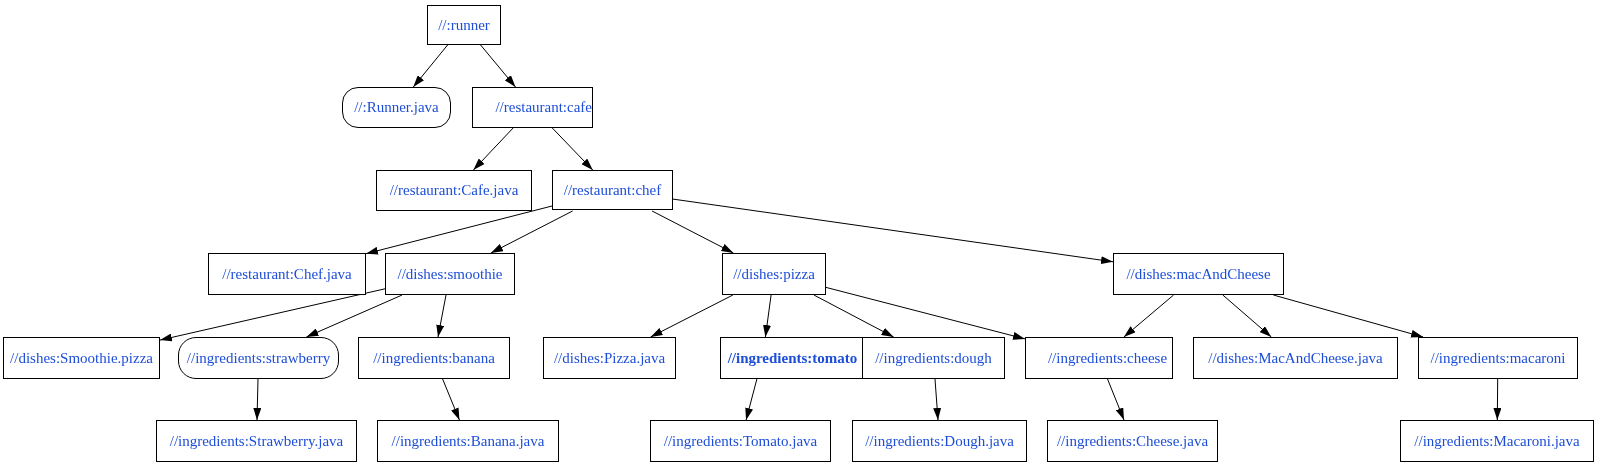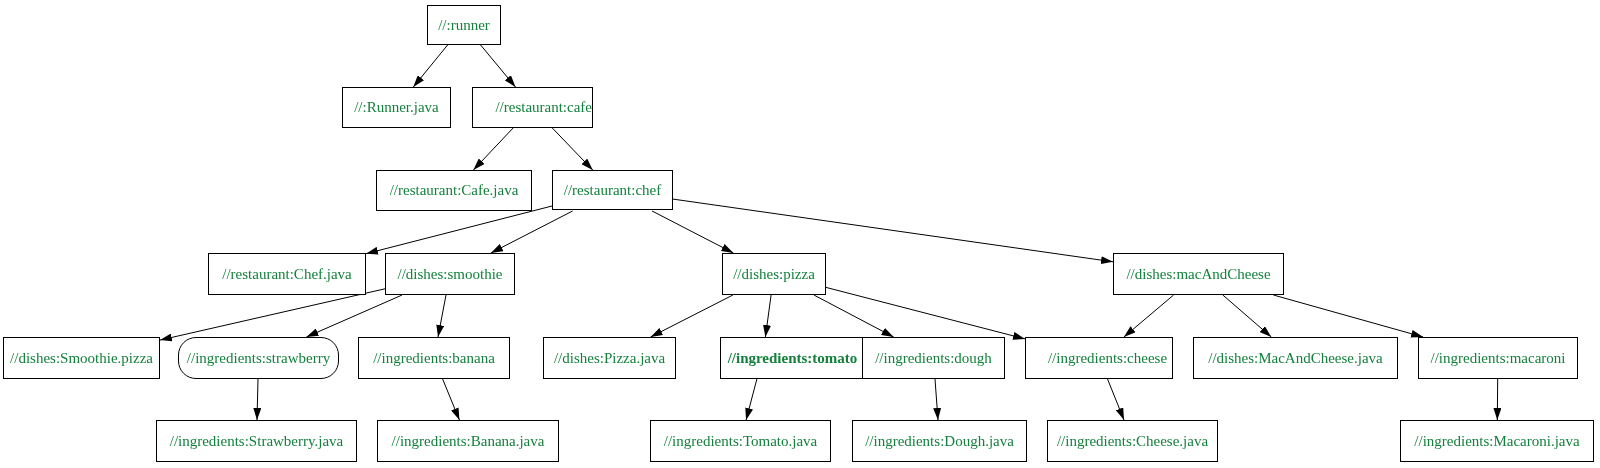--- a/index.html
+++ b/index.html
@@ -28,21 +28,21 @@
   }
   .node {
     position: absolute;
     box-sizing: border-box;
     border: 1px solid #000000;
     background: #ffffff;
     display: flex;
     align-items: center;
     justify-content: center;
     font-size: 15px;
-    color: #15803d;
+    color: #1d4ed8;
     white-space: nowrap;
     line-height: 1;
   }
 </style>
 </head>
 <body>
 
 <div id="canvas">
   <svg id="edge-layer" xmlns="http://www.w3.org/2000/svg" width="1600" height="468" viewBox="0 0 1600 468">
     <defs>
@@ -71,21 +71,21 @@
       <line x1="1222.8" y1="295.0" x2="1271.3" y2="337.0" stroke="#000000" marker-end="url(#arrowhead)"></line>
       <line x1="1273.4" y1="295.0" x2="1423.1" y2="337.0" stroke="#000000" marker-end="url(#arrowhead)"></line>
       <line x1="756.9" y1="379.0" x2="746.1" y2="420.0" stroke="#000000" marker-end="url(#arrowhead)"></line>
       <line x1="935.0" y1="379.0" x2="938.0" y2="420.0" stroke="#000000" marker-end="url(#arrowhead)"></line>
       <line x1="1107.5" y1="379.0" x2="1124.0" y2="420.0" stroke="#000000" marker-end="url(#arrowhead)"></line>
       <line x1="1497.7" y1="379.0" x2="1497.3" y2="420.0" stroke="#000000" marker-end="url(#arrowhead)"></line>
     </svg>
 <div class="node" style="left: 427px; top: 5px; width: 74px; height: 40px;">
       <span>//:runner</span>
     </div>
-    <div class="node" style="left: 342px; top: 87px; width: 109px; height: 41px;">
+    <div class="node" style="left: 342px; top: 87px; width: 109px; height: 41px; border-radius: 16px;">
       <span>//:Runner.java</span>
     </div>
     <div class="node" style="left: 472px; top: 87px; width: 121px; height: 41px; justify-content: flex-end;">
       <span>//restaurant:cafe</span>
     </div>
     <div class="node" style="left: 376px; top: 170px; width: 156px; height: 41px;">
       <span>//restaurant:Cafe.java</span>
     </div>
     <div class="node" style="left: 552px; top: 170px; width: 121px; height: 40px;">
       <span>//restaurant:chef</span>

